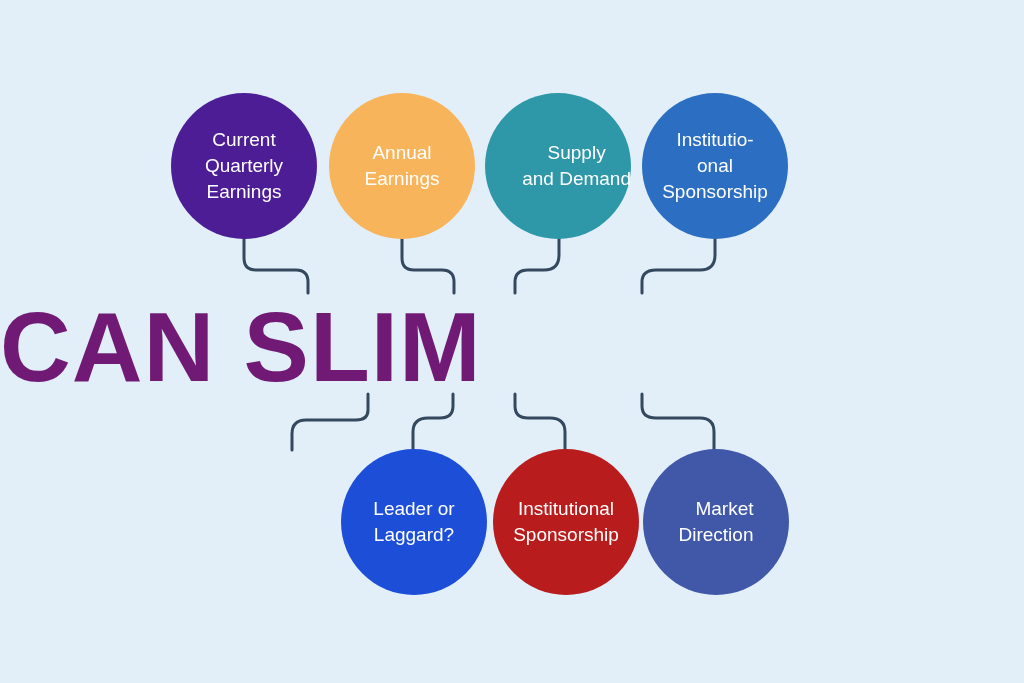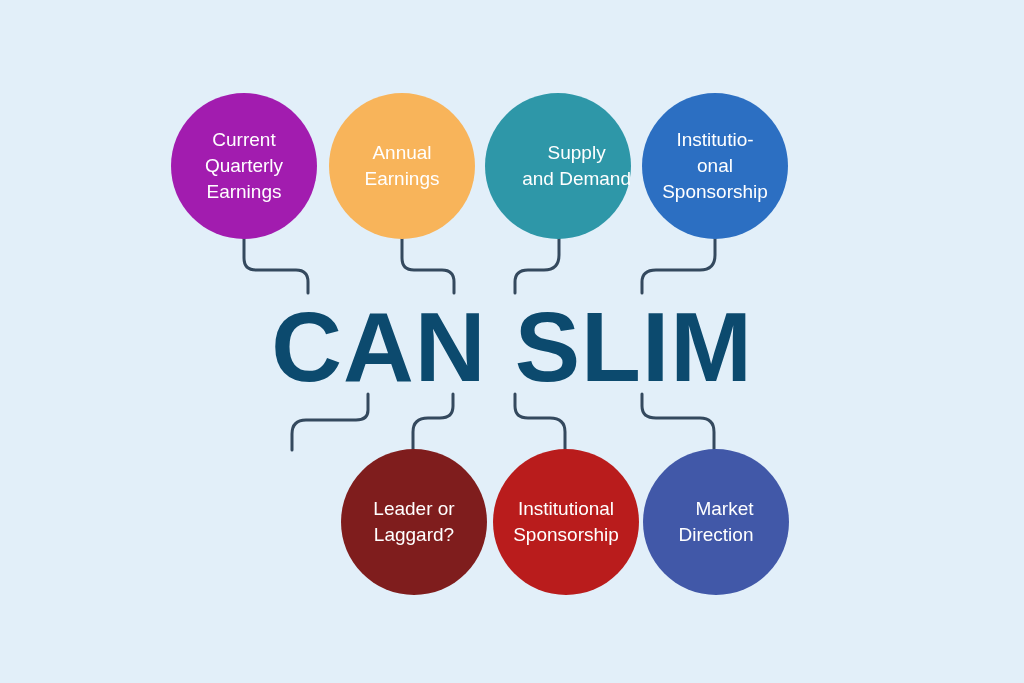--- a/index.html
+++ b/index.html
@@ -1,59 +1,59 @@
 <!DOCTYPE html>
 <html><head>
 <meta charset="utf-8">
 <style>
   html, body { margin:0; padding:0; }
   body { width:1024px; height:683px; background:#e2eff9; position:relative; overflow:hidden; font-family:"Liberation Sans", sans-serif; }
   svg.links { position:absolute; left:0; top:0; }
   .circle { position:absolute; width:146px; height:146px; border-radius:50%; display:flex; align-items:center; justify-content:center; text-align:center; color:#fff; font-size:19px; line-height:26px; }
   .circle span { white-space:pre-line; }
-  .title { position:absolute; left:0; width:1024px; top:292px; text-align:center; font-weight:bold; font-size:98px; letter-spacing:1px; color:#0c4a6e; line-height:110px; }
+  .title { position:absolute; left:0; width:1024px; top:292px; font-weight:bold; font-size:98px; letter-spacing:1px; color:#701a75; line-height:110px; }
 </style>
 </head>
 <body>
 
 <svg class="links" width="1024" height="683">
   <g fill="none" stroke="#34495e" stroke-width="3" stroke-linecap="round">
     <path d="M244 238 V258 Q244 270 256 270 H296 Q308 270 308 282 V293"></path>
     <path d="M402 238 V258 Q402 270 414 270 H442 Q454 270 454 282 V293"></path>
     <path d="M559 238 V255 Q559 270 544 270 H528 Q515 270 515 282 V293"></path>
     <path d="M715 238 V255 Q715 270 700 270 H656 Q642 270 642 282 V293"></path>
     <path d="M368 394 V410 Q368 420 356 420 H306 Q292 420 292 434 V450"></path>
     <path d="M453 394 V406 Q453 418 440 418 H428 Q413 418 413 432 V450"></path>
     <path d="M515 394 V406 Q515 418 528 418 H550 Q565 418 565 432 V450"></path>
     <path d="M642 394 V406 Q642 418 656 418 H700 Q714 418 714 432 V450"></path>
   </g>
 </svg>
 
 <div class="title">CAN SLIM</div>
 
-<div class="circle" style="left:171px;top:93px;background:#a21caf;">
+<div class="circle" style="left:171px;top:93px;background:#4c1d95;">
   <span>Current
 Quarterly
 Earnings</span>
 </div>
 <div class="circle" style="left:329px;top:93px;background:#f8b45a;">
   <span>Annual
 Earnings</span>
 </div>
 <div class="circle" style="left:485px;top:93px;background:#2e97a8;justify-content:flex-end;">
   <span>Supply
 and Demand</span>
 </div>
 <div class="circle" style="left:642px;top:93px;background:#2c6fc2;justify-content:center;">
   <span>Institutio-
 onal
 Sponsorship</span>
 </div>
 
-<div class="circle" style="left:341px;top:449px;background:#7f1d1d;">
+<div class="circle" style="left:341px;top:449px;background:#1d4ed8;">
   <span>Leader or
 Laggard?</span>
 </div>
 <div class="circle" style="left:493px;top:449px;background:#b91c1c;">
   <span>Institutional
 Sponsorship</span>
 </div>
 <div class="circle" style="left:643px;top:449px;background:#4158a8;text-align:right;">
   <span>Market
 Direction</span>

